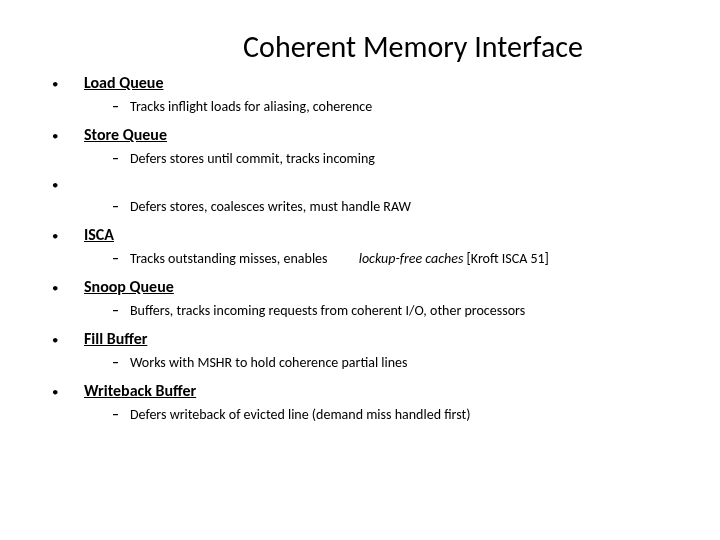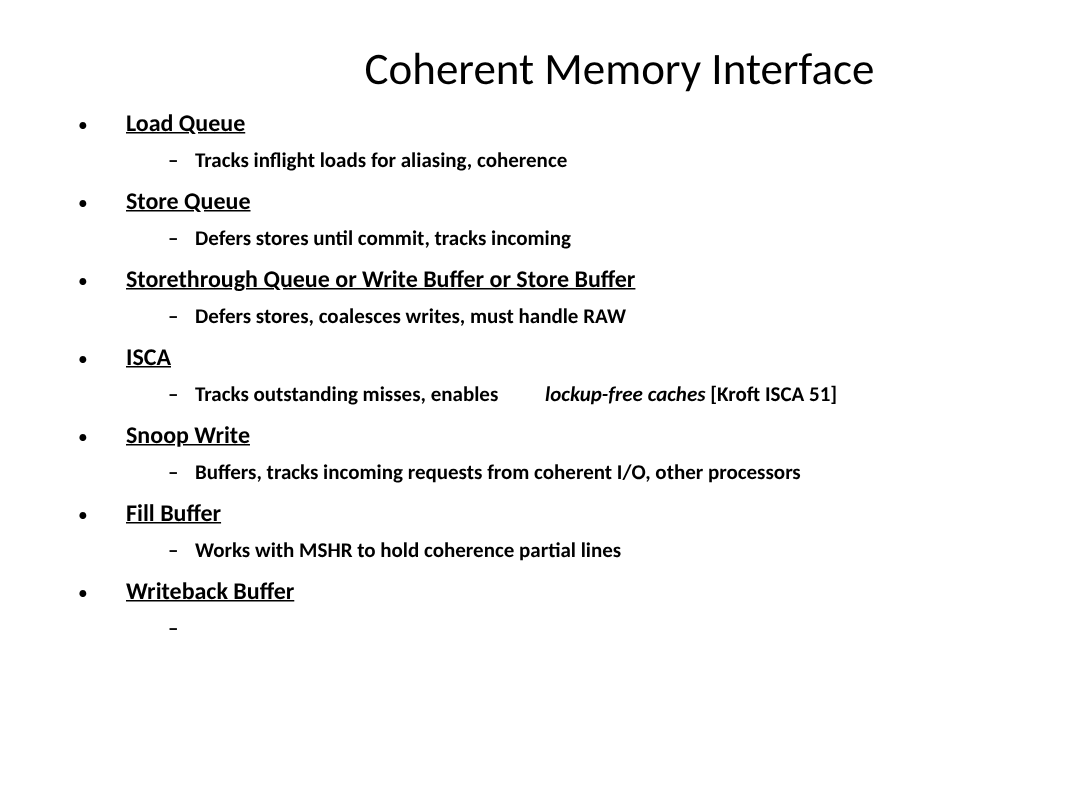--- a/index.html
+++ b/index.html
@@ -62,21 +62,21 @@
     margin: 0 0 2px 0;
   }
   .l2-dash {
     width: 18px;
     flex: 0 0 18px;
     font-size: 14px;
     font-weight: 700;
   }
   .l2-text {
     font-size: 14px;
-    font-weight: 700;
+    font-weight: 400;
   }
   .ital {
     font-style: italic;
     margin-left: 28px;
   }
 </style>
 </head>
 <body>
 
 <div class="slide">
@@ -106,21 +106,20 @@
         <li>
           <span class="l2-dash">–</span>
           <span class="l2-text">Defers stores until commit, tracks incoming</span>
         </li>
       </ul>
     </li>
 
     <li>
       <div class="l1-row">
         <span class="l1-bullet">•</span>
-        <span class="l1-text">Storethrough Queue or Write Buffer or Store Buffer</span>
       </div>
       <ul class="level2">
         <li>
           <span class="l2-dash">–</span>
           <span class="l2-text">Defers stores, coalesces writes, must handle RAW</span>
         </li>
       </ul>
     </li>
 
     <li>
@@ -132,21 +131,21 @@
         <li>
           <span class="l2-dash">–</span>
           <span class="l2-text"><span>Tracks outstanding misses, enables </span><span class="ital">lockup-free caches</span><span> [Kroft ISCA 51]</span></span>
         </li>
       </ul>
     </li>
 
     <li>
       <div class="l1-row">
         <span class="l1-bullet">•</span>
-        <span class="l1-text">Snoop Write</span>
+        <span class="l1-text">Snoop Queue</span>
       </div>
       <ul class="level2">
         <li>
           <span class="l2-dash">–</span>
           <span class="l2-text">Buffers, tracks incoming requests from coherent I/O, other processors</span>
         </li>
       </ul>
     </li>
 
     <li>
@@ -163,18 +162,19 @@
     </li>
 
     <li>
       <div class="l1-row">
         <span class="l1-bullet">•</span>
         <span class="l1-text">Writeback Buffer</span>
       </div>
       <ul class="level2">
         <li>
           <span class="l2-dash">–</span>
+          <span class="l2-text">Defers writeback of evicted line (demand miss handled first)</span>
         </li>
       </ul>
     </li>
 
   </ul>
 </div>
 
 </body></html>

